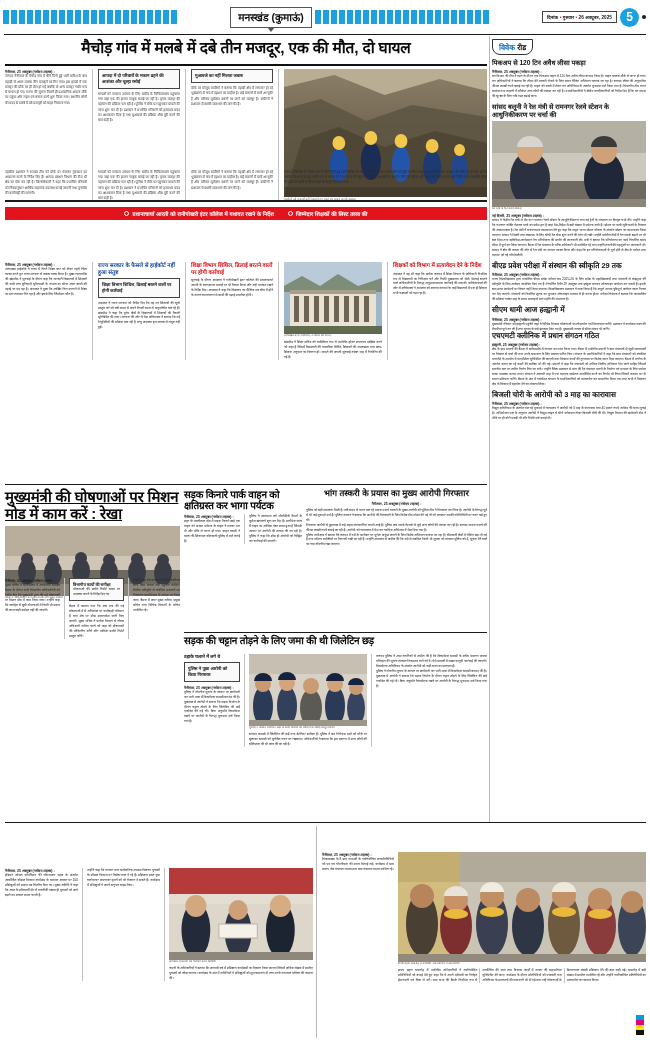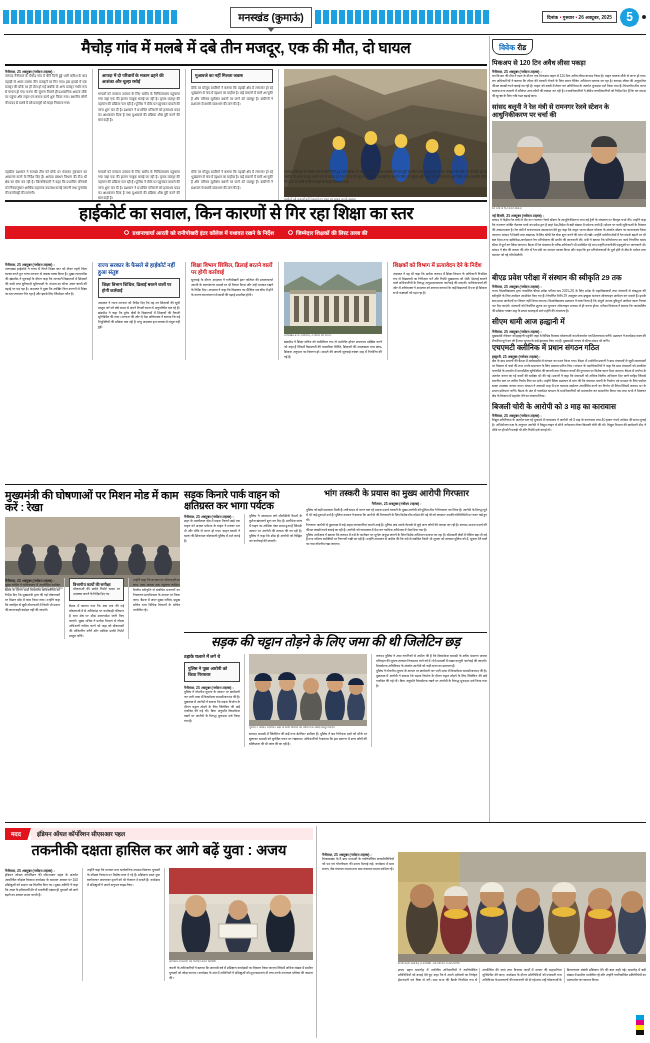--- a/index.html
+++ b/index.html
@@ -256,21 +256,20 @@
     <div style="width:82px;" class="body-txt">घायलों को तत्काल उपचार के लिए समीप के चिकित्सालय पहुंचाया गया जहां एक की हालत नाजुक बताई जा रही है। मृतक मजदूर की पहचान की प्रक्रिया चल रही है। पुलिस ने मौके पर पहुंचकर मामले की जांच शुरू कर दी है। प्रशासन ने प्रभावित परिवारों को हरसंभव मदद का आश्वासन दिया है तथा मुआवजे की प्रक्रिया शीघ्र पूरी करने की बात कही है।</div>
     <div style="width:1px;background:#c0c0c0;"></div>
     <div style="width:82px;" class="body-txt">मौके पर मौजूद ग्रामीणों ने बताया कि पहाड़ी क्षेत्र में लगातार हो रहे भूस्खलन से गांव में दहशत का माहौल है। कई मकानों में दरारें आ चुकी हैं और परिवार सुरक्षित स्थानों पर जाने को मजबूर हैं। ग्रामीणों ने प्रशासन से स्थायी समाधान की मांग की है।</div>
     <div style="width:1px;background:#c0c0c0;"></div>
     <div style="flex:1;" class="body-txt">जनपद नैनीताल के मैचोड़ गांव में बीते दिनों हुई भारी बारिश के बाद पहाड़ी से आया मलबा तीन मजदूरों पर गिर गया। इस हादसे में एक मजदूर की मौके पर ही मौत हो गई जबकि दो अन्य मजदूर गंभीर रूप से घायल हो गए। घटना की सूचना मिलते ही प्रशासनिक अमला मौके पर पहुंचा और राहत एवं बचाव कार्य शुरू किया गया। स्थानीय लोगों की मदद से मलबे में दबे मजदूरों को बाहर निकाला गया।</div>
   </div>
 
   <div class="rule" style="left:5px; top:200px; width:482px; height:2px;"></div>
 
   <div style="position:absolute;left:5px;top:204px;width:482px;">
-    <div class="hl s2-hl">हाईकोर्ट का सवाल, किन कारणों से गिर रहा शिक्षा का स्तर</div>
     <div class="redbar" style="margin-top:3px;">
       <span>
         <i class="bullet-o"></i>
         <em style="font-style:normal">प्रधानाचार्या आरती को रानीपोखरी इंटर कॉलेज में यथावत रखने के निर्देश</em>
       </span>
       <span>
         <i class="bullet-o"></i>
         <em style="font-style:normal">जिम्मेदार शिक्षकों की लिस्ट तलब की</em>
       </span>
     </div>
@@ -326,21 +325,21 @@
 
     <div style="flex:1;">
       <div class="eh-red" style="margin-bottom:3px;">शिक्षकों को विभाग में प्रत्यावेदन देने के निर्देश</div>
       <div class="body-txt t2">अदालत ने यह भी कहा कि प्रत्येक जनपद में शिक्षा विभाग के अधिकारी नियमित रूप से विद्यालयों का निरीक्षण करें और रिपोर्ट मुख्यालय को भेजें। ढिलाई बरतने वाले अधिकारियों के विरुद्ध अनुशासनात्मक कार्रवाई की जाएगी। याचिकाकर्ता की ओर से अधिवक्ता ने अदालत को अवगत कराया कि कई विद्यालयों में एक ही शिक्षक सभी कक्षाओं को पढ़ा रहा है।</div>
     </div>
   </div>
 
   <div class="rule" style="left:5px; top:484px; width:482px; height:1px;"></div>
 
   <div style="position:absolute;left:5px;top:489px;width:175px;">
-    <div class="hl" style="font-size:11px;">मुख्यमंत्री की घोषणाओं पर मिशन मोड में काम करें : रेखा</div>
+    <div class="hl" style="font-size:15px;text-decoration:underline;">मुख्यमंत्री की घोषणाओं पर मिशन मोड में काम करें : रेखा</div>
     <div class="photo" style="position:relative;width:100%;height:70px;margin-top:3px;">
       <svg width="100%" height="100%" viewBox="0 0 175 70" preserveAspectRatio="none">
         <rect width="175" height="70" fill="#cfc6b8"></rect>
         <rect y="0" width="175" height="30" fill="#b9ae9c"></rect>
         <rect x="0" y="44" width="175" height="26" fill="#6f6a60"></rect>
         <g fill="#3a3d46">
           <ellipse cx="22" cy="46" rx="9" ry="13"></ellipse>
             <circle cx="22" cy="33" r="6"></circle>
           <ellipse cx="48" cy="47" rx="9" ry="13"></ellipse>
             <circle cx="48" cy="34" r="6"></circle>
@@ -392,21 +391,21 @@
     <div class="eh-black" style="font-size:8.5px;text-align:center;">भांग तस्करी के प्रयास का मुख्य आरोपी गिरफ्तार</div>
     <div class="byline" style="text-align:center;margin-top:2px;">नैनीताल, 25 अक्टूबर (नवोदय टाइम्स) :</div>
     <div class="body-txt t2" style="margin-top:2px;">पुलिस को बड़ी सफलता मिली है। लंबे समय से फरार चल रहे मादक पदार्थ तस्करी के मुख्य आरोपी को पुलिस टीम ने गिरफ्तार कर लिया है। आरोपी के विरुद्ध पूर्व में भी कई मुकदमे दर्ज हैं। पुलिस कप्तान ने बताया कि आरोपी की गिरफ्तारी के लिए विशेष टीम गठित की गई थी जो लगातार उसकी गतिविधियों पर नजर रखे हुए थी।</div>
     <div class="body-txt t2">गिरफ्तार आरोपी से पूछताछ में कई अहम जानकारियां सामने आई हैं। पुलिस अब उसके नेटवर्क से जुड़े अन्य लोगों की तलाश कर रही है। बरामद मादक पदार्थ की कीमत लाखों रुपये बताई जा रही है। आरोपी को न्यायालय में पेश कर न्यायिक अभिरक्षा में भेज दिया गया है।</div>
     <div class="body-txt t2">पुलिस अधीक्षक ने बताया कि जनपद में नशे के कारोबार पर पूर्णतः अंकुश लगाने के लिए विशेष अभियान चलाया जा रहा है। सीमावर्ती क्षेत्रों में चेकिंग बढ़ा दी गई है तथा संदिग्ध व्यक्तियों पर निगरानी रखी जा रही है। उन्होंने आमजन से अपील की कि नशे से संबंधित किसी भी सूचना को तत्काल पुलिस को दें, सूचना देने वाले का नाम गोपनीय रखा जाएगा।</div>
   </div>
 
   <div class="rule" style="left:184px; top:632px; width:303px; height:1px;"></div>
 
   <div style="position:absolute;left:184px;top:635px;width:303px;">
-    <div class="hl" style="font-size:13px;text-align:center;font-style:italic;">सड़क की चट्टान तोड़ने के लिए जमा की थी जिलेटिन छड़</div>
+    <div class="hl" style="font-size:10px;text-align:left;">सड़क की चट्टान तोड़ने के लिए जमा की थी जिलेटिन छड़</div>
   </div>
 
   <div style="position:absolute;left:184px;top:654px;width:303px;display:flex;gap:4px;">
     <div style="width:56px;">
       <div class="sub-hl" style="font-size:4.6px;">ठहाके चलाने में लगे थे</div>
       <div class="callout" style="margin:3px 0;">
         <div class="ct">पुलिस ने पूछा आरोपी को किया गिरफ्तार</div>
       </div>
       <div class="byline">नैनीताल, 25 अक्टूबर (नवोदय टाइम्स) :</div>
       <div class="body-txt t2">पुलिस ने गोपनीय सूचना के आधार पर छापेमारी कर भारी मात्रा में विस्फोटक सामग्री बरामद की है। पूछताछ में आरोपी ने बताया कि सड़क निर्माण के दौरान चट्टान तोड़ने के लिए जिलेटिन की छड़ें एकत्रित की गई थीं। बिना अनुमति विस्फोटक रखने पर आरोपी के विरुद्ध मुकदमा दर्ज किया गया है।</div>
@@ -473,46 +472,39 @@
           <circle cx="112" cy="30" r="13" fill="#cfa179"></circle>
           <path d="M99 26 a13 11 0 0 1 26 0 z" fill="#3b3b3b"></path>
         </g>
         <rect x="0" y="78" width="154" height="8" fill="#8c867a"></rect>
       </svg>
     </div>
     <div class="cap">रेल मंत्री से भेंट करते सांसद।</div>
     <div class="byline" style="margin-top:2px;">नई दिल्ली, 25 अक्टूबर (नवोदय टाइम्स) :</div>
     <div class="body-txt t2">सांसद ने केंद्रीय रेल मंत्री से भेंट कर रामनगर रेलवे स्टेशन के आधुनिकीकरण तथा नई ट्रेनों के संचालन पर विस्तृत चर्चा की। उन्होंने कहा कि रामनगर कॉर्बेट नेशनल पार्क का प्रवेश द्वार है जहां देश-विदेश से बड़ी संख्या में पर्यटक आते हैं। स्टेशन पर यात्री सुविधाओं के विस्तार की आवश्यकता है। रेल मंत्री ने सकारात्मक आश्वासन देते हुए कहा कि अमृत भारत स्टेशन योजना के अंतर्गत स्टेशन का कायाकल्प किया जाएगा। सांसद ने दिल्ली तथा लखनऊ के लिए सीधी रेल सेवा शुरू करने की मांग भी रखी। उन्होंने पर्वतीय क्षेत्रों में रेल संपर्क बढ़ाने पर भी बल दिया तथा ऋषिकेश-कर्णप्रयाग रेल परियोजना की प्रगति की जानकारी ली। मंत्री ने बताया कि परियोजना का कार्य निर्धारित समय सीमा में पूर्ण कर लिया जाएगा। बैठक में रेल मंत्रालय के वरिष्ठ अधिकारी भी उपस्थित रहे तथा उन्होंने तकनीकी पहलुओं पर जानकारी दी। सांसद ने क्षेत्र की जनता की ओर से रेल मंत्री का आभार व्यक्त किया और कहा कि इन परियोजनाओं के पूर्ण होने से क्षेत्र के पर्यटन तथा व्यापार को नई गति मिलेगी।</div>
 
-    <div class="side-hl2" style="margin-top:16px;">बीएड प्रवेश परीक्षा में संस्थान की स्वीकृति 29 तक</div>
+    <div class="side-hl2" style="margin-top:4px;">बीएड प्रवेश परीक्षा में संस्थान की स्वीकृति 29 तक</div>
     <div class="byline" style="margin-top:2px;">नैनीताल, 25 अक्टूबर (नवोदय टाइम्स) :</div>
     <div class="body-txt t2">राज्य विश्वविद्यालय द्वारा संचालित बीएड प्रवेश परीक्षा सत्र 2025-26 के लिए प्रदेश के महाविद्यालयों तथा संस्थानों से संबद्धता की स्वीकृति के लिए आवेदन आमंत्रित किए गए हैं। निर्धारित तिथि 29 अक्टूबर तक इच्छुक संस्थान ऑनलाइन आवेदन कर सकते हैं। इसके बाद प्राप्त आवेदनों पर विचार नहीं किया जाएगा। विश्वविद्यालय प्रशासन ने स्पष्ट किया है कि अपूर्ण अथवा त्रुटिपूर्ण आवेदन स्वतः निरस्त कर दिए जाएंगे। संस्थानों को निर्धारित शुल्क का भुगतान ऑनलाइन माध्यम से ही करना होगा। परीक्षा नियंत्रक ने बताया कि काउंसलिंग की प्रक्रिया नवंबर माह के प्रथम सप्ताह से प्रारंभ होने की संभावना है।</div>
 
     <div class="side-hl2" style="margin-top:4px;">सीएम धामी आज हल्द्वानी में</div>
     <div class="byline" style="margin-top:2px;">नैनीताल, 25 अक्टूबर (नवोदय टाइम्स) :</div>
     <div class="body-txt t2">मुख्यमंत्री रविवार को हल्द्वानी पहुंचेंगे जहां वे विभिन्न विकास योजनाओं का लोकार्पण एवं शिलान्यास करेंगे। प्रशासन ने कार्यक्रम स्थल की तैयारियां पूर्ण कर ली हैं तथा सुरक्षा के कड़े इंतजाम किए गए हैं। मुख्यमंत्री जनता से सीधा संवाद भी करेंगे।</div>
 
     <div class="side-hl2" style="">एचएमटी क्लीनिक में प्रधान संगठन गठित</div>
     <div class="byline" style="margin-top:2px;">हल्द्वानी, 25 अक्टूबर (नवोदय टाइम्स) :</div>
     <div class="body-txt t2">क्षेत्र के ग्राम प्रधानों की बैठक में सर्वसम्मति से संगठन का गठन किया गया। बैठक में उपस्थित प्रधानों ने ग्राम पंचायतों से जुड़ी समस्याओं पर विस्तार से चर्चा की तथा उनके समाधान के लिए प्रस्ताव पारित किए। संगठन के पदाधिकारियों ने कहा कि ग्राम पंचायतों को आवंटित धनराशि के उपयोग में पारदर्शिता सुनिश्चित की जाएगी तथा विकास कार्यों की गुणवत्ता पर विशेष ध्यान दिया जाएगा। बैठक में मनरेगा के अंतर्गत कराए जा रहे कार्यों की समीक्षा भी की गई। प्रधानों ने कहा कि पंचायतों को अधिक वित्तीय अधिकार दिए जाने चाहिए जिससे स्थानीय स्तर पर त्वरित निर्णय लिए जा सकें। उन्होंने जिला प्रशासन से मांग की कि पंचायत भवनों के निर्माण एवं मरम्मत के लिए पर्याप्त बजट उपलब्ध कराया जाए। संगठन ने आगामी माह में एक व्यापक सम्मेलन आयोजित करने का निर्णय भी लिया जिसमें जनपद भर के प्रधान प्रतिभाग करेंगे। बैठक के अंत में नवगठित संगठन के पदाधिकारियों को माल्यार्पण कर सम्मानित किया गया तथा सभी ने मिलकर क्षेत्र के विकास में सहयोग देने का संकल्प लिया।</div>
 
     <div class="side-hl2" style="margin-top:4px;">बिजली चोरी के आरोपी को 3 माह का कारावास</div>
     <div class="byline" style="margin-top:2px;">नैनीताल, 25 अक्टूबर (नवोदय टाइम्स) :</div>
     <div class="body-txt t2">विद्युत अधिनियम के अंतर्गत चल रहे मुकदमे में न्यायालय ने आरोपी को 3 माह के कारावास तथा 40 हजार रुपये अर्थदंड की सजा सुनाई है। अभियोजन पक्ष के अनुसार आरोपी ने विद्युत लाइन से सीधे कनेक्शन लेकर बिजली चोरी की थी। विद्युत विभाग की छापेमारी टीम ने मौके पर ही चोरी पकड़ी थी और रिपोर्ट दर्ज कराई थी।</div>
   </div>
 
   <div class="rule" style="left:5px; top:822px; width:641px; height:1px;"></div>
 
-  <div style="position:absolute;left:5px;top:828px;width:308px;">
-    <div style="display:flex;align-items:stretch;">
-      <div class="tag-red">मदद</div>
-      <div class="tag-bar">इंडियन ऑयल कॉर्पोरेशन सीएसआर पहल</div>
-    </div>
-    <div class="s4-hl" style="margin-top:3px;text-align:center;">तकनीकी दक्षता हासिल कर आगे बढ़ें युवा : अजय</div>
-  </div>
 
   <div style="position:absolute;left:5px;top:868px;width:308px;display:flex;gap:4px;">
     <div style="width:73px;">
       <div class="byline">नैनीताल, 25 अक्टूबर (नवोदय टाइम्स) :</div>
       <div class="body-txt t2">इंडियन ऑयल कॉर्पोरेशन की सीएसआर पहल के अंतर्गत आयोजित कौशल विकास कार्यक्रम के समापन अवसर पर 100 प्रशिक्षुओं को प्रमाण पत्र वितरित किए गए। मुख्य अतिथि ने कहा कि आज के प्रतिस्पर्धी दौर में तकनीकी दक्षता ही युवाओं को आगे बढ़ने का अवसर प्रदान करती है।</div>
     </div>
     <div style="width:1px;background:#c0c0c0;"></div>
     <div style="width:73px;" class="body-txt t2">उन्होंने कहा कि सरकार तथा सार्वजनिक उपक्रम मिलकर युवाओं के कौशल विकास पर विशेष ध्यान दे रहे हैं। प्रशिक्षण प्राप्त युवा स्वरोजगार अपनाकर दूसरों को भी रोजगार दे सकते हैं। कार्यक्रम में प्रशिक्षुओं ने अपने अनुभव साझा किए।</div>
     <div style="width:1px;background:#c0c0c0;"></div>
     <div style="flex:1;">

